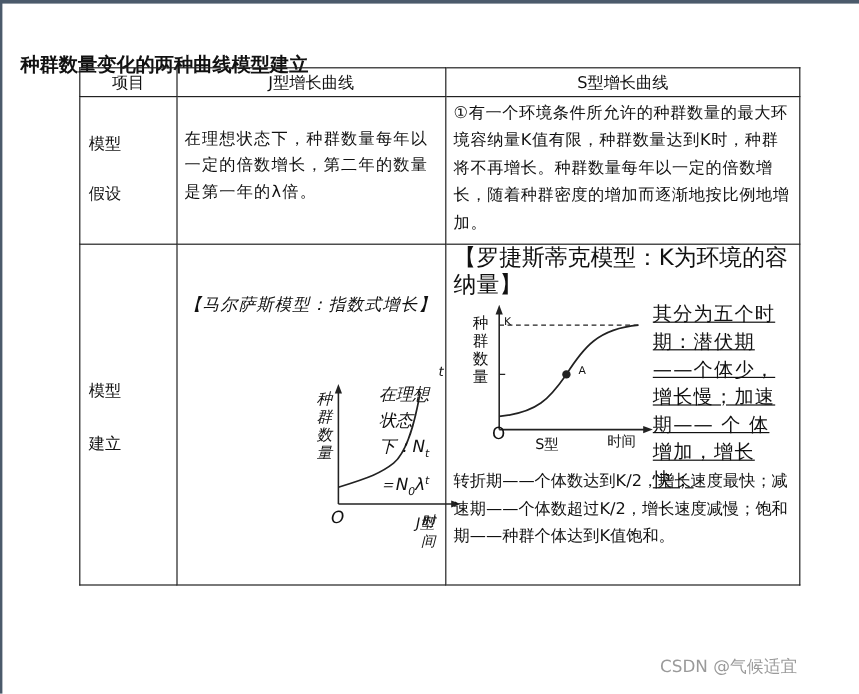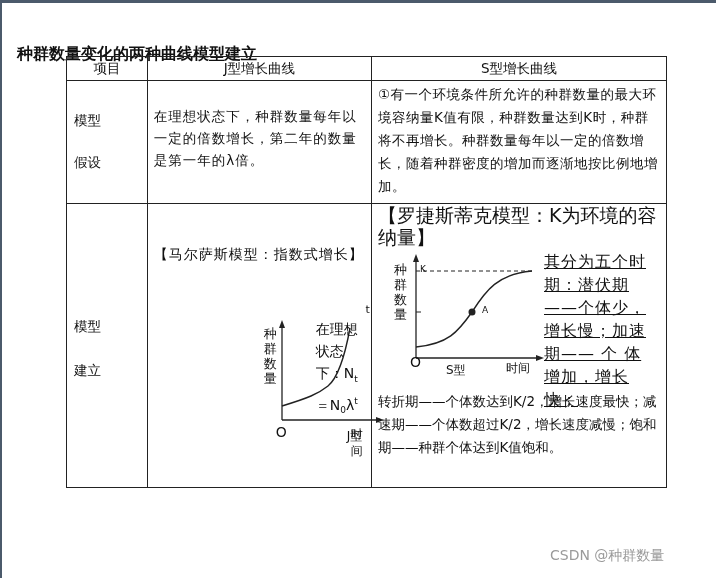--- a/index.html
+++ b/index.html
@@ -30,21 +30,21 @@
   .c1 { width: 80px; }
   .c2 { width: 224px; }
   .c3 { width: 295px; }
   .cell-text { padding: 4px 6px; line-height: 22px; }
   .row-cond td { height: 48px; }
   .row-assume td { height: 122px; }
   .row-build td { height: 283px; }
   .left-label { padding: 14px 7px; line-height: 22px; }
   .assume-left { padding-top: 18px; line-height: 42px; padding-left: 7px; }
   .build-left { padding-left: 7px; padding-top: 100px; line-height: 44px; }
-  .j-box { position: relative; height: 283px; }
+  .j-box { position: relative; height: 283px; font-style: italic; }
   .j-head { position: absolute; left: 6px; top: 38px; width: 210px; line-height: 24px; font-size: 14px; letter-spacing: 1px; }
   .j-side { position: absolute; left: 168px; top: 112px; width: 54px; line-height: 22px; font-size: 14px; }
   .s-box { position: relative; height: 283px; }
   .s-head { position: absolute; left: 6px; top: 0px; font-size: 19px; line-height: 22px; }
   .s-side { position: absolute; left: 172px; top: 46px; width: 110px; line-height: 23px; font-size: 16px; letter-spacing: 1px; text-decoration: underline; }
   .s-bottom { position: absolute; left: 6px; top: 186px; width: 284px; line-height: 23px; font-size: 13.5px; }
   svg.chart { position: absolute; }
   .watermark {
     position: absolute; left: 550px; top: 547px;
     font-size: 14px; color: #9a9a9a;
@@ -140,13 +140,13 @@
         <div style="position:absolute; left:134px; top:156px; font-size:12px;">时间</div>
 
         <div class="s-side">其分为五个时期：潜伏期——个体少，增长慢；加速期—— 个 体 增加，增长快；</div>
         <div class="s-bottom">转折期——个体数达到K/2，增长速度最快；减速期——个体数超过K/2，增长速度减慢；饱和期——种群个体达到K值饱和。</div>
       </div>
     </td>
   </tr>
 </tbody>
   </table>
 
-<div class="watermark">CSDN @种群数量</div>
+<div class="watermark">CSDN @气候适宜</div>
 
 </body></html>

